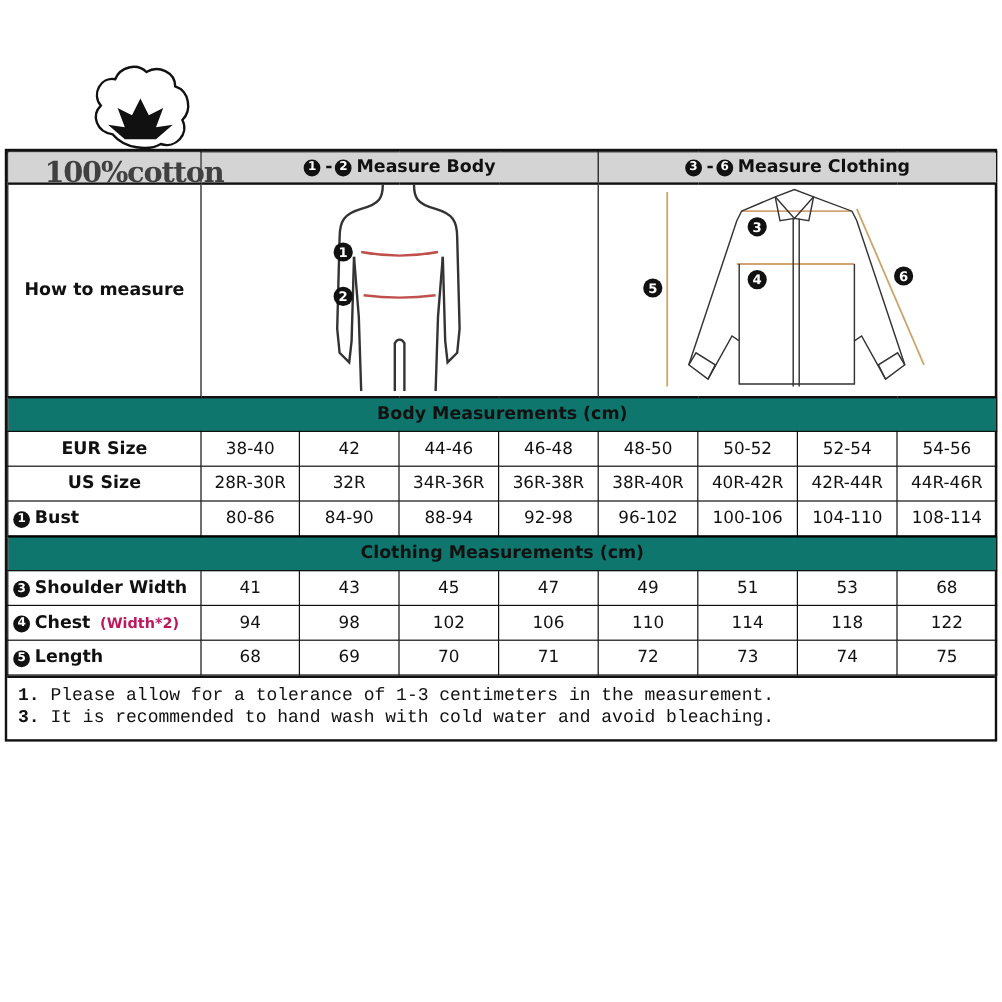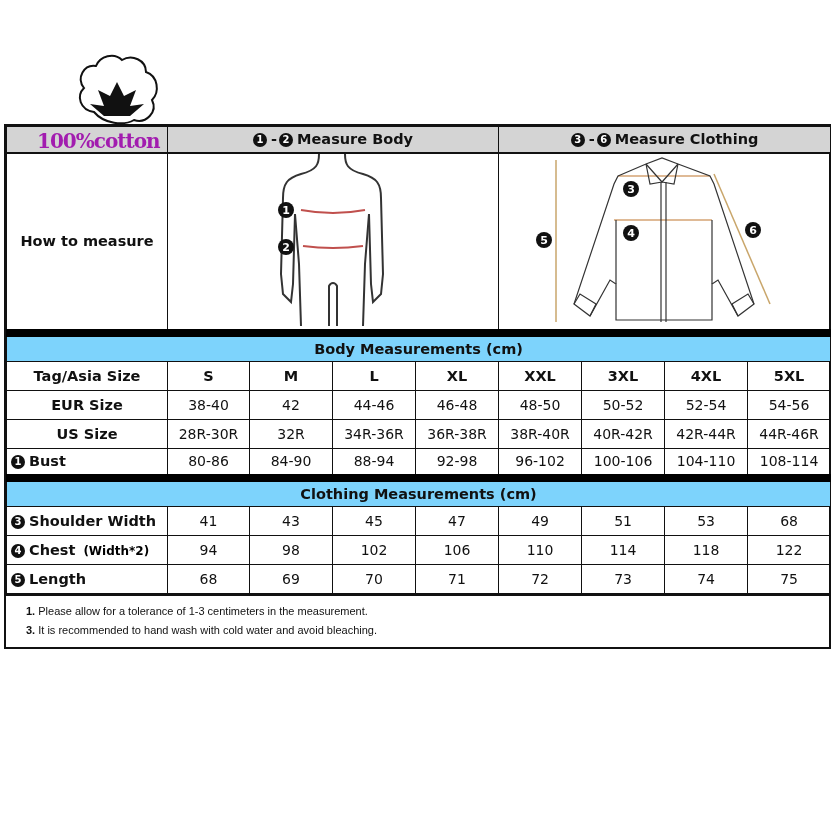--- a/index.html
+++ b/index.html
@@ -2,29 +2,29 @@
 <html><head>
 <meta charset="utf-8">
 <style>
   html,body{margin:0;padding:0;background:#fff;}
   body{width:835px;height:835px;position:relative;overflow:hidden;font-family:"DejaVu Sans","Liberation Sans",sans-serif;color:#111;}
   .logo{position:absolute;left:74px;top:52px;width:86px;height:74px;}
   .sheet{position:absolute;left:4px;top:124px;width:827px;border:2px solid #111;box-sizing:border-box;}
   table{border-collapse:collapse;width:100%;table-layout:fixed;}
   td{border:1px solid #111;text-align:center;padding:0;font-size:14px;height:28px;box-sizing:border-box;}
   .hdr td{background:#d4d4d4;font-weight:bold;font-size:14.5px;height:26px;border-bottom:2px solid #111;}
-  .sec td{background:#7dd3fc;font-weight:bold;font-size:14.5px;height:29px;border-top:8px solid #000000;border-bottom:1px solid #111;margin-top:24px;}
+  .sec td{background:#0f766e;font-weight:bold;font-size:14.5px;height:29px;border-top:2px solid #000000;border-bottom:1px solid #111;margin-top:24px;}
   .lbl{font-weight:bold;font-size:14.5px;}
   .lbl.left{text-align:left;padding-left:4px;}
   .num{display:inline-block;width:14px;height:14px;border-radius:50%;background:#111;color:#fff;font-size:10px;line-height:14px;text-align:center;font-weight:bold;vertical-align:1px;margin-right:4px;}
-  .accent{color:#000000;font-size:12px;font-weight:bold;margin-left:8px;}
-  .cotton{position:absolute;left:30px;top:2px;font-family:"DejaVu Serif","Liberation Serif",serif;font-weight:bold;font-size:20px;letter-spacing:-1px;color:#a21caf;}
+  .accent{color:#be185d;font-size:12px;font-weight:bold;margin-left:8px;}
+  .cotton{position:absolute;left:30px;top:2px;font-family:"DejaVu Serif","Liberation Serif",serif;font-weight:bold;font-size:24px;letter-spacing:-1px;color:#404040;}
   .hdr td.first{position:relative;}
   .ill td{height:176px;border-bottom:2px solid #111;}
-  .notes{padding:6px 4px 8px 20px;font-family:Liberation Sans, sans-serif;font-size:11px;line-height:18.5px;border-top:2px solid #111;}
+  .notes{padding:6px 4px 8px 9px;font-family:Liberation Mono, monospace;font-size:15px;line-height:18.5px;border-top:2px solid #111;}
   .notes b{font-weight:bold;}
   .notes div{margin:0;}
   .bodyrow td{height:29px;}
 </style>
 </head>
 <body>
 
 <svg class="logo" viewBox="0 0 86 74">
   <path d="M20 60 C6 58 2 44 10 36 C2 26 10 12 22 14 C26 4 40 0 48 8 C58 2 72 8 72 20 C84 24 86 40 78 48 C84 60 72 72 60 68 C50 74 30 72 20 60 Z" fill="#fff" stroke="#111" stroke-width="2"></path>
   <path d="M43 30 L50 44 L62 38 L56 54 L70 52 L56 64 L30 64 L16 52 L30 54 L24 38 L36 44 Z" fill="#111"></path>
@@ -99,31 +99,20 @@
               <text x="44" y="90" font-size="11" fill="#fff" text-anchor="middle" font-weight="bold">5</text>
           <circle cx="253" cy="76" r="8" fill="#111"></circle>
               <text x="253" y="80" font-size="11" fill="#fff" text-anchor="middle" font-weight="bold">6</text>
         </svg>
       </td>
     </tr>
     <tr class="sec">
       <td colspan="9">Body Measurements (cm)</td>
     </tr>
     <tr class="bodyrow">
-      <td class="lbl">Tag/Asia Size</td>
-      <td class="lbl">S</td>
-      <td class="lbl">M</td>
-      <td class="lbl">L</td>
-      <td class="lbl">XL</td>
-      <td class="lbl">XXL</td>
-      <td class="lbl">3XL</td>
-      <td class="lbl">4XL</td>
-      <td class="lbl">5XL</td>
-    </tr>
-    <tr class="bodyrow">
       <td class="lbl">EUR Size</td>
       <td>38-40</td>
       <td>42</td>
       <td>44-46</td>
       <td>46-48</td>
       <td>48-50</td>
       <td>50-52</td>
       <td>52-54</td>
       <td>54-56</td>
     </tr>

